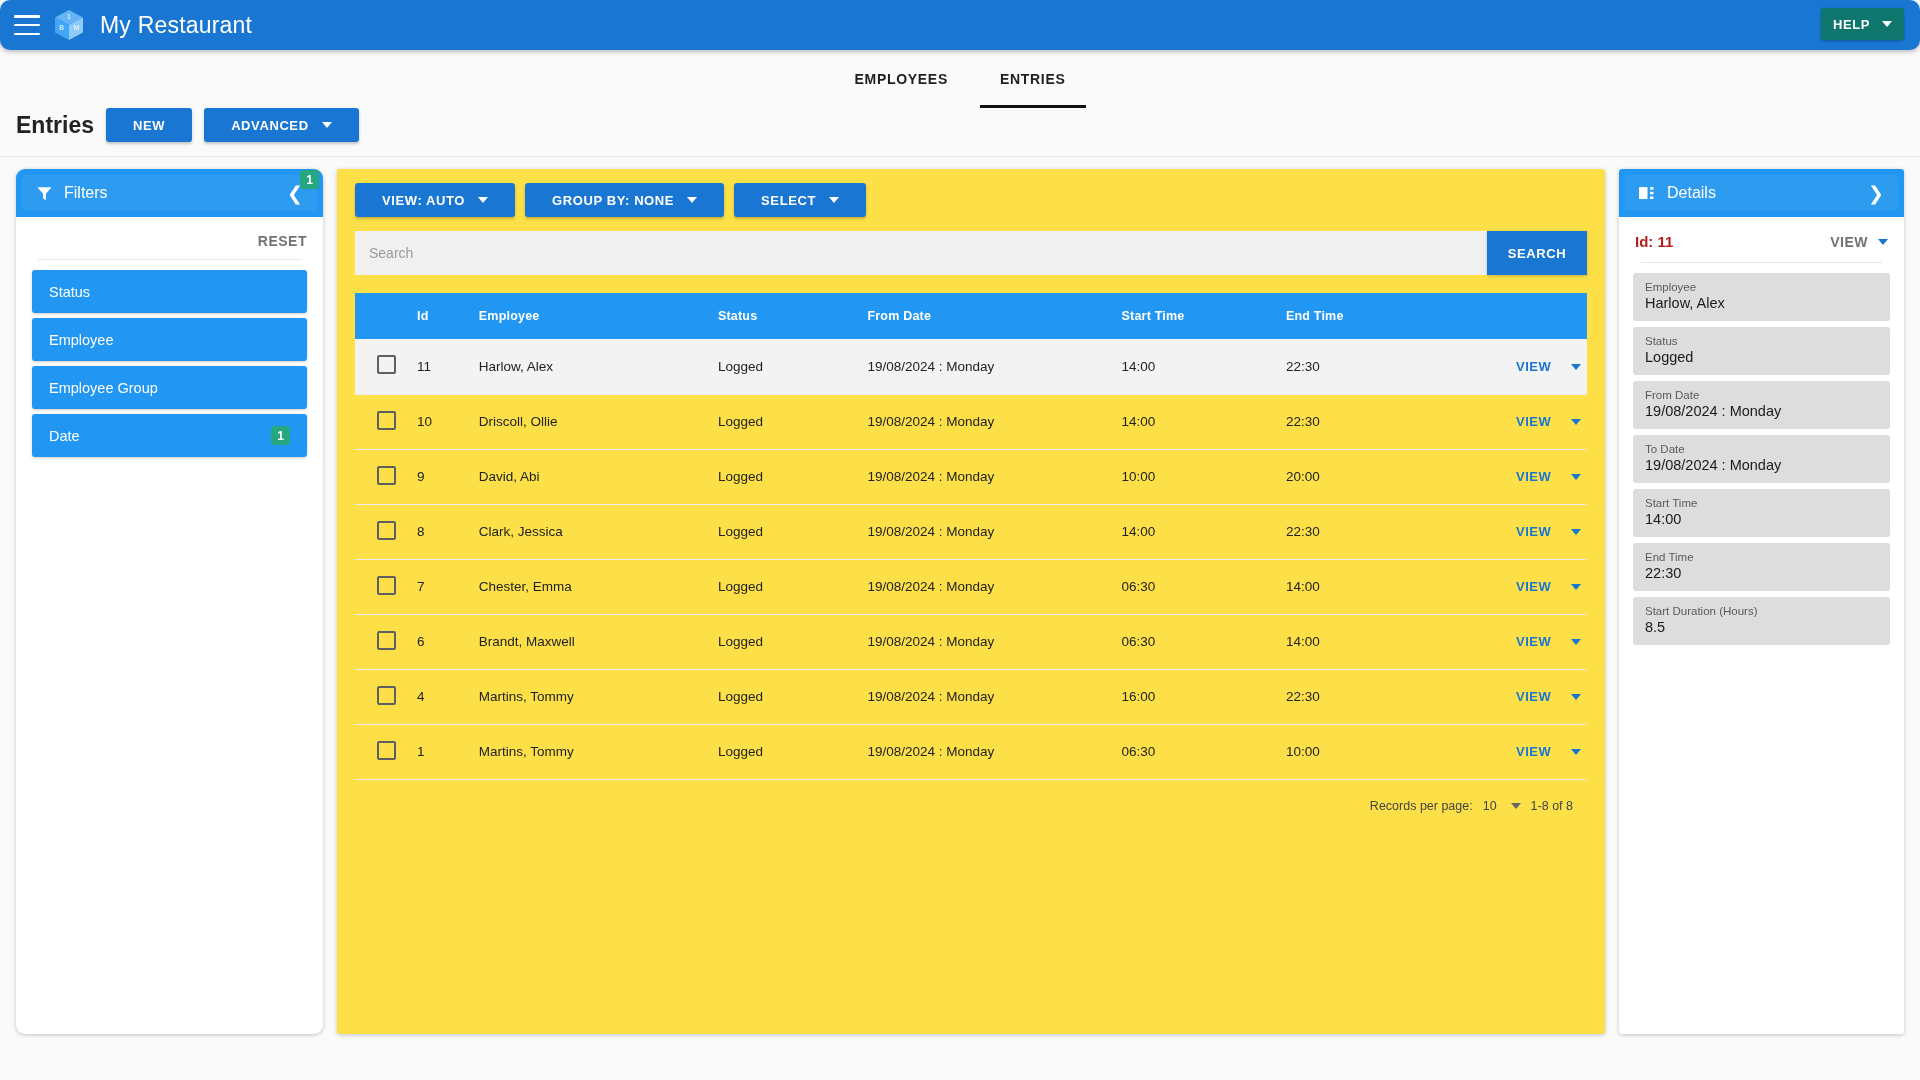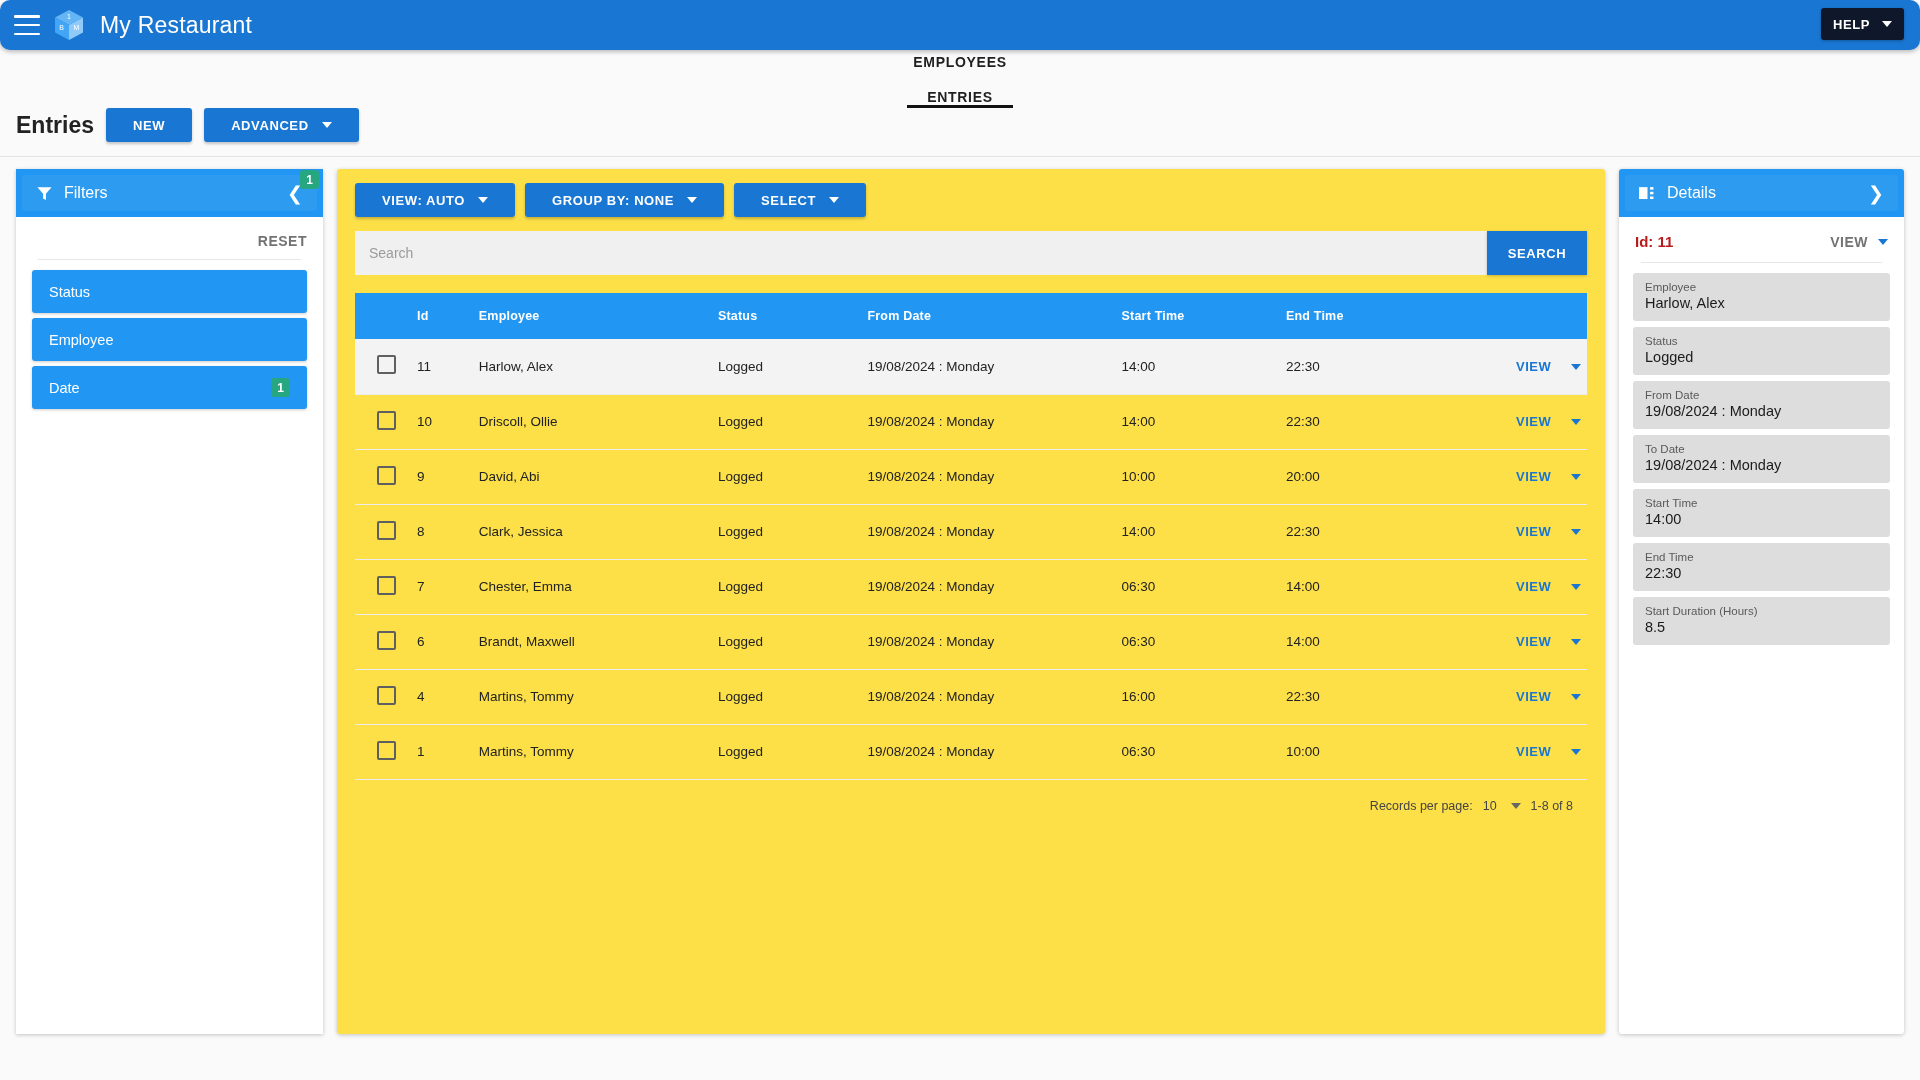--- a/index.html
+++ b/index.html
@@ -22,34 +22,34 @@
     justify-content: space-between; cursor: pointer; margin-right: 12px; }
   .hamburger span { display: block; height: 2.5px; background: #fff; border-radius: 1px; }
 
   .logo-cube { width: 34px; height: 34px; position: relative; margin-right: 14px; flex: 0 0 34px; }
   .logo-cube svg { display: block; }
 
   .app-title { color: #fff; font-size: 23px; font-weight: 400; letter-spacing: .2px; }
 
   .help-btn {
     position: absolute; right: 16px; top: 8px;
-    height: 32px; min-width: 78px; background: #0f172a;
+    height: 32px; min-width: 78px; background: #0f766e;
     border: none; border-radius: 3px; color: #fff;
     font-size: 13px; font-weight: 600; letter-spacing: .6px;
     display: flex; align-items: center; justify-content: center; gap: 12px;
     padding: 0 12px; cursor: pointer;
     box-shadow: 0 1px 3px rgba(0,0,0,.25);
   }
   .caret { width: 0; height: 0; border-left: 5px solid transparent;
     border-right: 5px solid transparent; border-top: 6px solid currentColor; }
 
   
   .tabbar {
     height: 58px; background: #fafafa;
-    display: flex; align-items: center; justify-content: center; gap: 12px; flex-direction: column;
+    display: flex; align-items: center; justify-content: center; gap: 12px;
   }
   .tab {
     padding: 0 20px; height: 58px; display: flex; align-items: center;
     font-size: 14px; font-weight: 600; letter-spacing: .7px;
     color: #1f1f1f; cursor: pointer; position: relative; background: none; border: none;
     font-family: inherit;
   }
   .tab.active::after {
     content: ""; position: absolute; left: 0; right: 0; bottom: 0;
     height: 3px; background: #111;
@@ -72,21 +72,21 @@
 
   
   .layout {
     display: flex; gap: 0; padding: 12px 16px 0 16px; align-items: flex-start;
     height: 875px;
   }
 
   
   .filters-panel {
     width: 307px; flex: 0 0 307px; background: #fff;
-    border-radius: 0; box-shadow: 0 1px 4px rgba(0,0,0,.22);
+    border-radius: 9px; box-shadow: 0 1px 4px rgba(0,0,0,.22);
     height: 865px; overflow: hidden; position: relative;
   }
   .panel-head {
     background: #2196f3; height: 48px; display: flex; align-items: center;
     padding: 0 6px; position: relative;
   }
   .panel-head-inner {
     background: #2d9bf0; flex: 1; height: 36px; border-radius: 3px;
     display: flex; align-items: center; padding: 0 14px; gap: 11px;
   }
@@ -258,20 +258,23 @@
       <button class="link-blue">RESET</button>
     </div>
     <div class="divider"></div>
 
     <div class="filter-list">
       <div class="filter-item">
         <span class="lbl">Status</span>
       </div>
       <div class="filter-item">
         <span class="lbl">Employee</span>
+      </div>
+      <div class="filter-item">
+        <span class="lbl">Employee Group</span>
       </div>
       <div class="filter-item">
         <span class="lbl">Date</span>
         <span class="badge-green">1</span>
       </div>
     </div>
   </div>
 
   <div class="center-panel">
 

